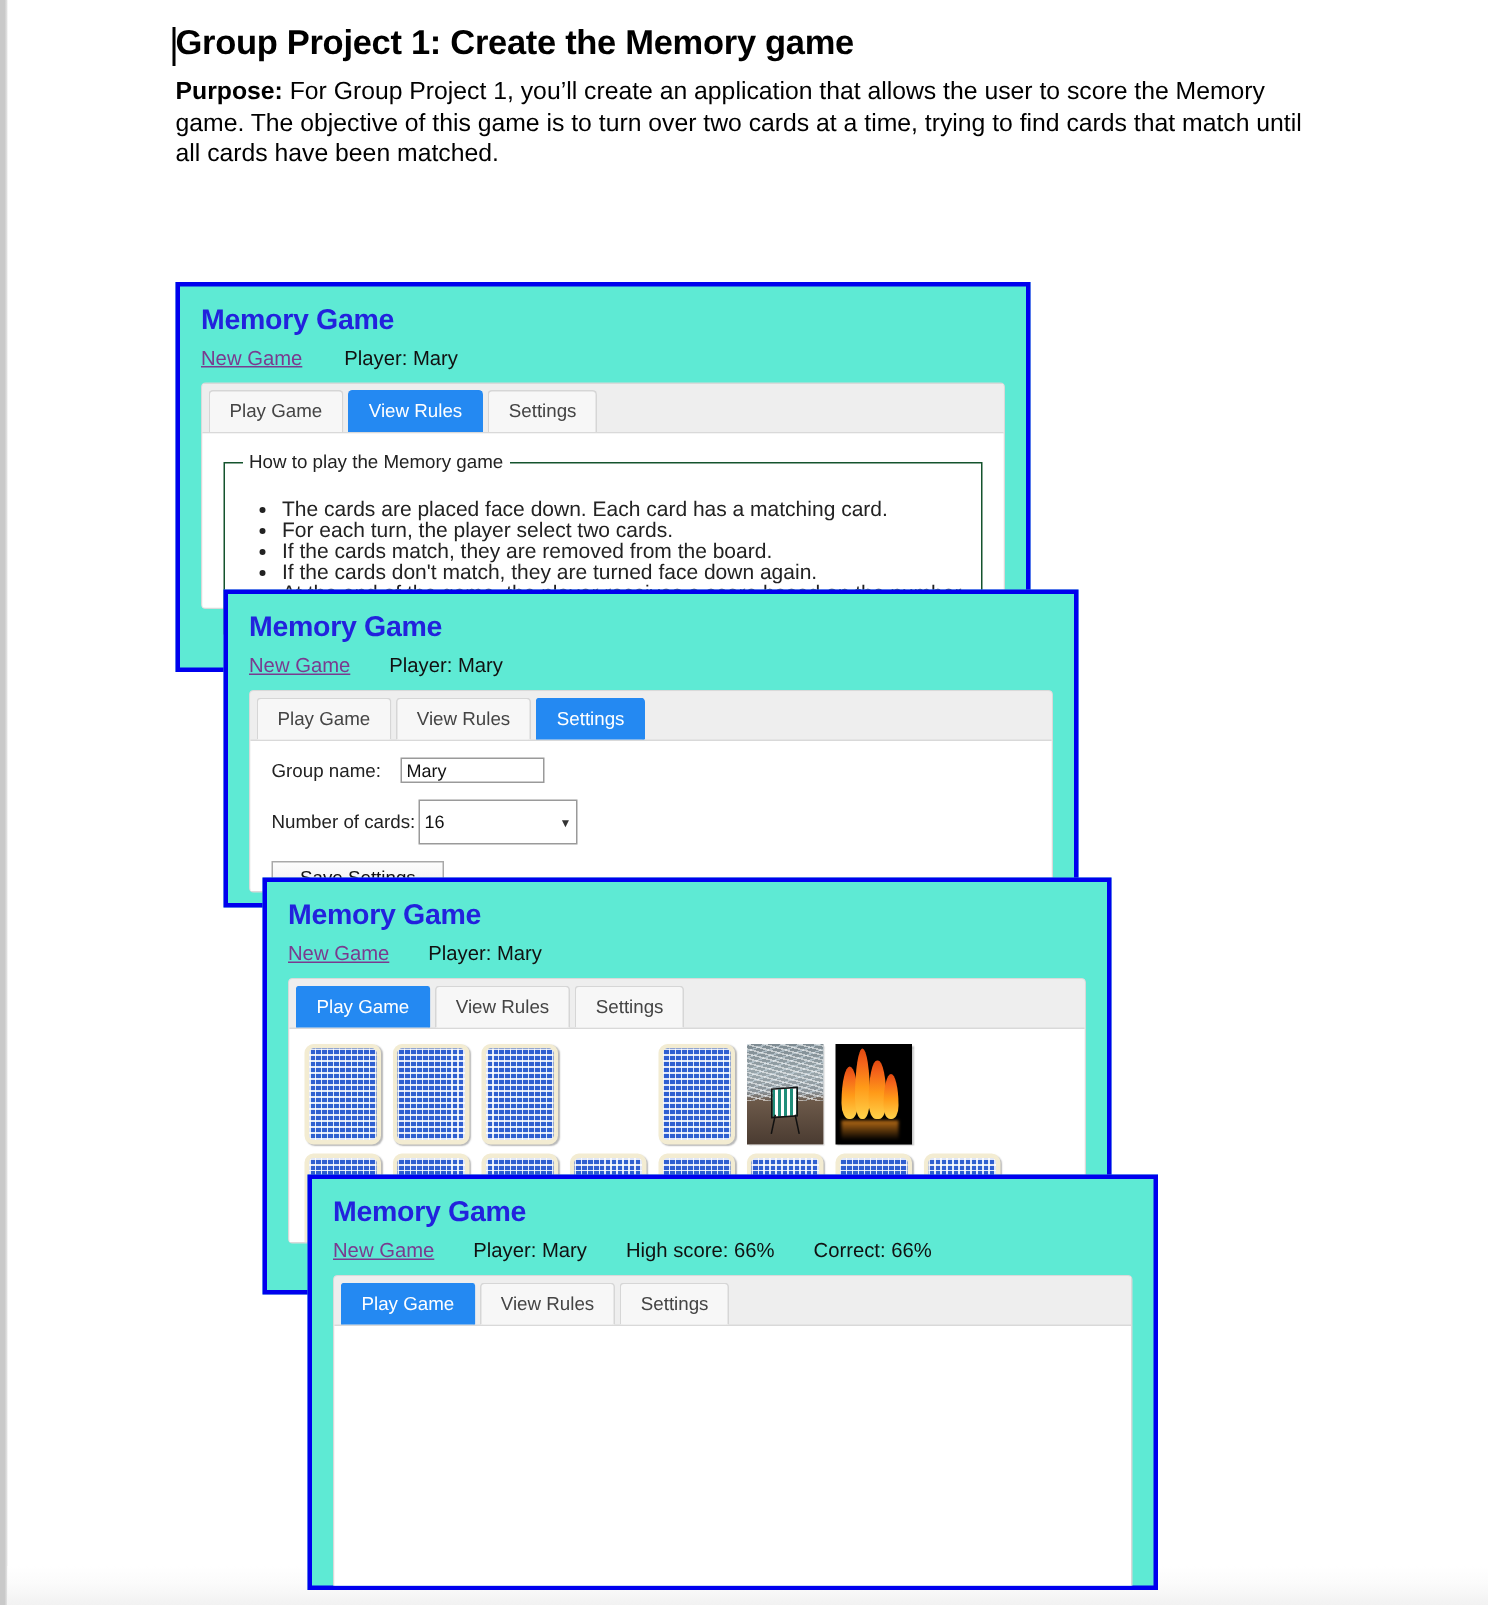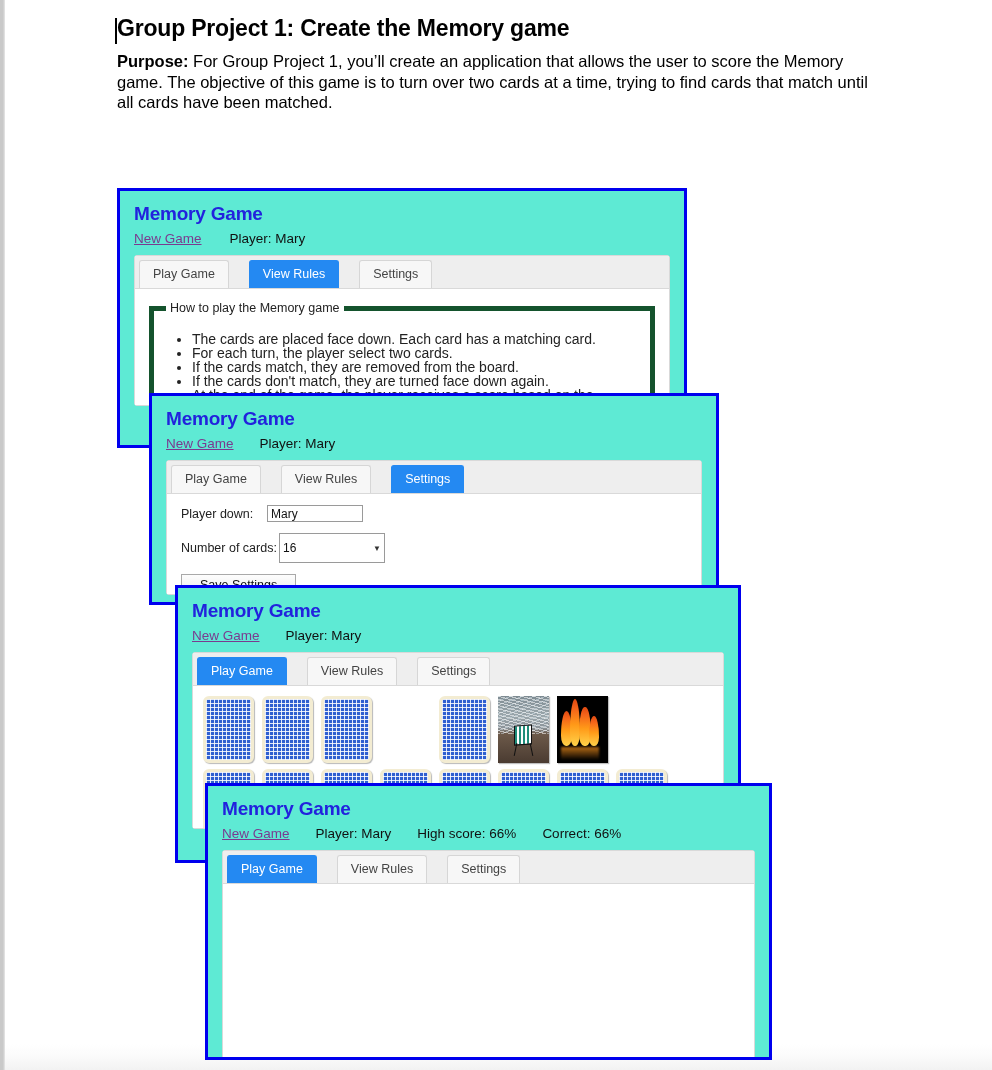--- a/index.html
+++ b/index.html
@@ -91,21 +91,21 @@
     margin-top: 9px;
     border: 1px solid #d9d9d9;
     border-radius: 3px;
     background: #ffffff;
   }
   .tabstrip {
     display: flex;
     background: #eeeeee;
     border-bottom: 1px solid #d9d9d9;
     padding: 4px 4px 0 4px;
-    gap: 20px;
+    gap: 3px;
   }
   .tab {
     background: #f7f7f7;
     border: 1px solid #d6d6d6;
     border-bottom: none;
     border-radius: 3px 3px 0 0;
     color: #444;
     cursor: pointer;
     white-space: nowrap;
     text-align: center;
@@ -119,21 +119,21 @@
 
   
   #win1 { left: 117px; top: 188px; width: 570px; height: 260px; z-index: 1; }
   #win1 .app-title { font-size: 19px; }
   #win1 .app-bar { font-size: 13.5px; gap: 28px; }
   #win1 .tab { font-size: 12.5px; padding: 6px 13px 7px 13px; }
   #win1 .tabpanel { padding: 12px 14px 4px 14px; height: 116px; }
 
   fieldset.rules {
     margin: 0; padding: 10px 10px 6px 10px;
-    border: 5px solid #14532d;
+    border: 1px solid #14532d;
   }
   fieldset.rules legend {
     font-size: 12.5px; color: #222; padding: 0 4px; margin-left: 2px;
   }
   fieldset.rules ul {
     margin: 8px 0 0 0; padding-left: 28px;
   }
   fieldset.rules li {
     font-size: 14px; line-height: 12.5px; color: #222; margin-bottom: 1.5px;
   }
@@ -291,21 +291,21 @@
       <span class="stat">Player: Mary</span>
     </div>
     <div class="tabwrap">
       <div class="tabstrip">
         <div class="tab">Play Game</div>
         <div class="tab">View Rules</div>
         <div class="tab active">Settings</div>
       </div>
       <div class="tabpanel">
         <div class="formrow">
-          <span class="lbl" style="width:86px">Player down:</span>
+          <span class="lbl" style="width:86px">Group name:</span>
           <input class="txt" type="text" value="Mary" style="">
         </div>
         <div class="formrow">
           <span class="lbl" style="width:98px">Number of cards:</span>
           <div class="sel">
             <span>16</span>
             <span class="arrow">▼</span>
           </div>
         </div>
         <button class="btn">Save Settings</button>

